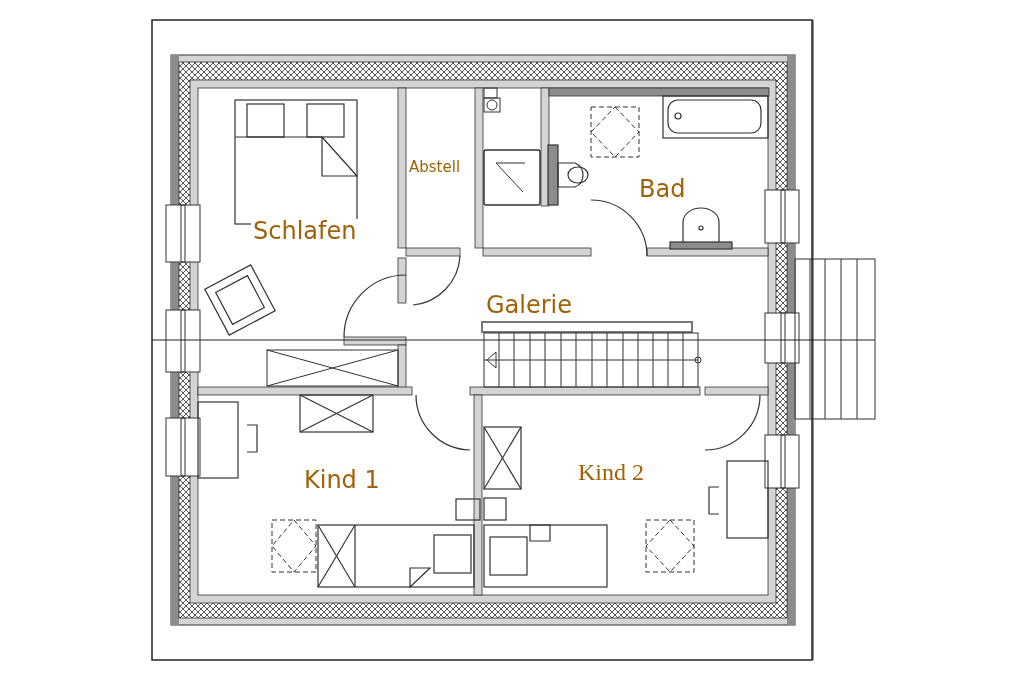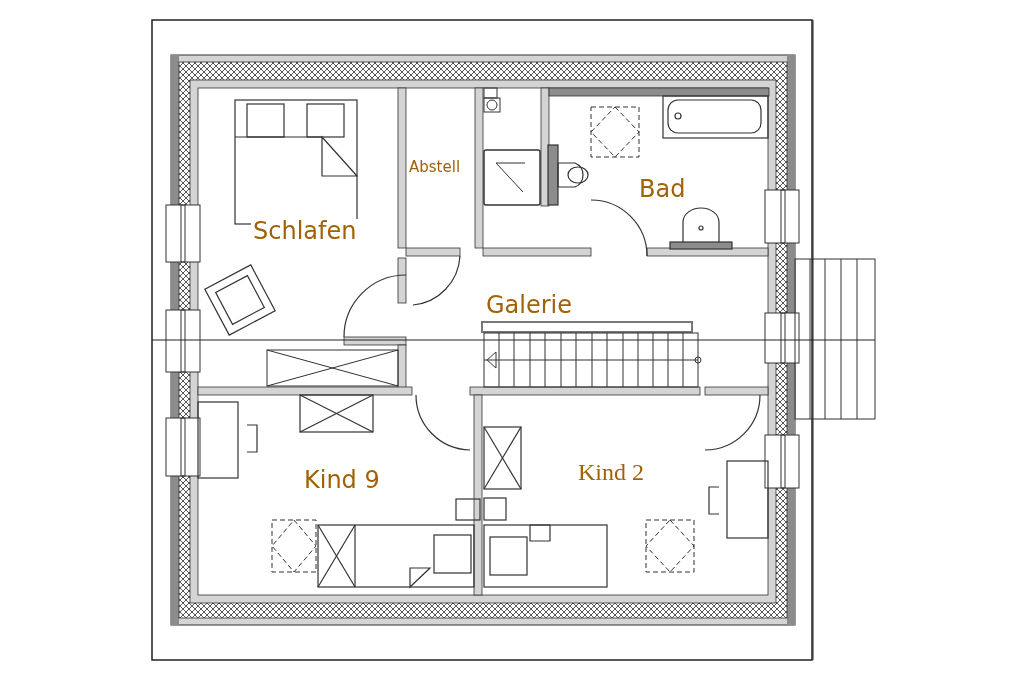--- a/index.html
+++ b/index.html
@@ -193,14 +193,14 @@
     <line x1="484" y1="360" x2="698" y2="360"></line>
     <path d="M496,352 L487,360 L496,368 Z"></path>
     <circle cx="698" cy="360" r="3"></circle>
   </g>
 </svg>
 
 <div class="lbl lbl-lg" style="left:251px;top:213px;background:#fff;padding:0 2px;margin-top:6px;">Schlafen</div>
 <div class="lbl lbl-sm" style="left:409px;top:160px;">Abstell</div>
 <div class="lbl lbl-lg" style="left:639px;top:177px;">Bad</div>
 <div class="lbl lbl-lg" style="left:486px;top:285px;margin-top:8px;">Galerie</div>
-<div class="lbl lbl-lg" style="left:304px;top:468px;">Kind 9</div>
+<div class="lbl lbl-lg" style="left:304px;top:468px;">Kind 1</div>
 <div class="lbl lbl-lg" style="left:578px;top:460px;font-family:Liberation Serif, serif;">Kind 2</div>
 
 </body></html>

